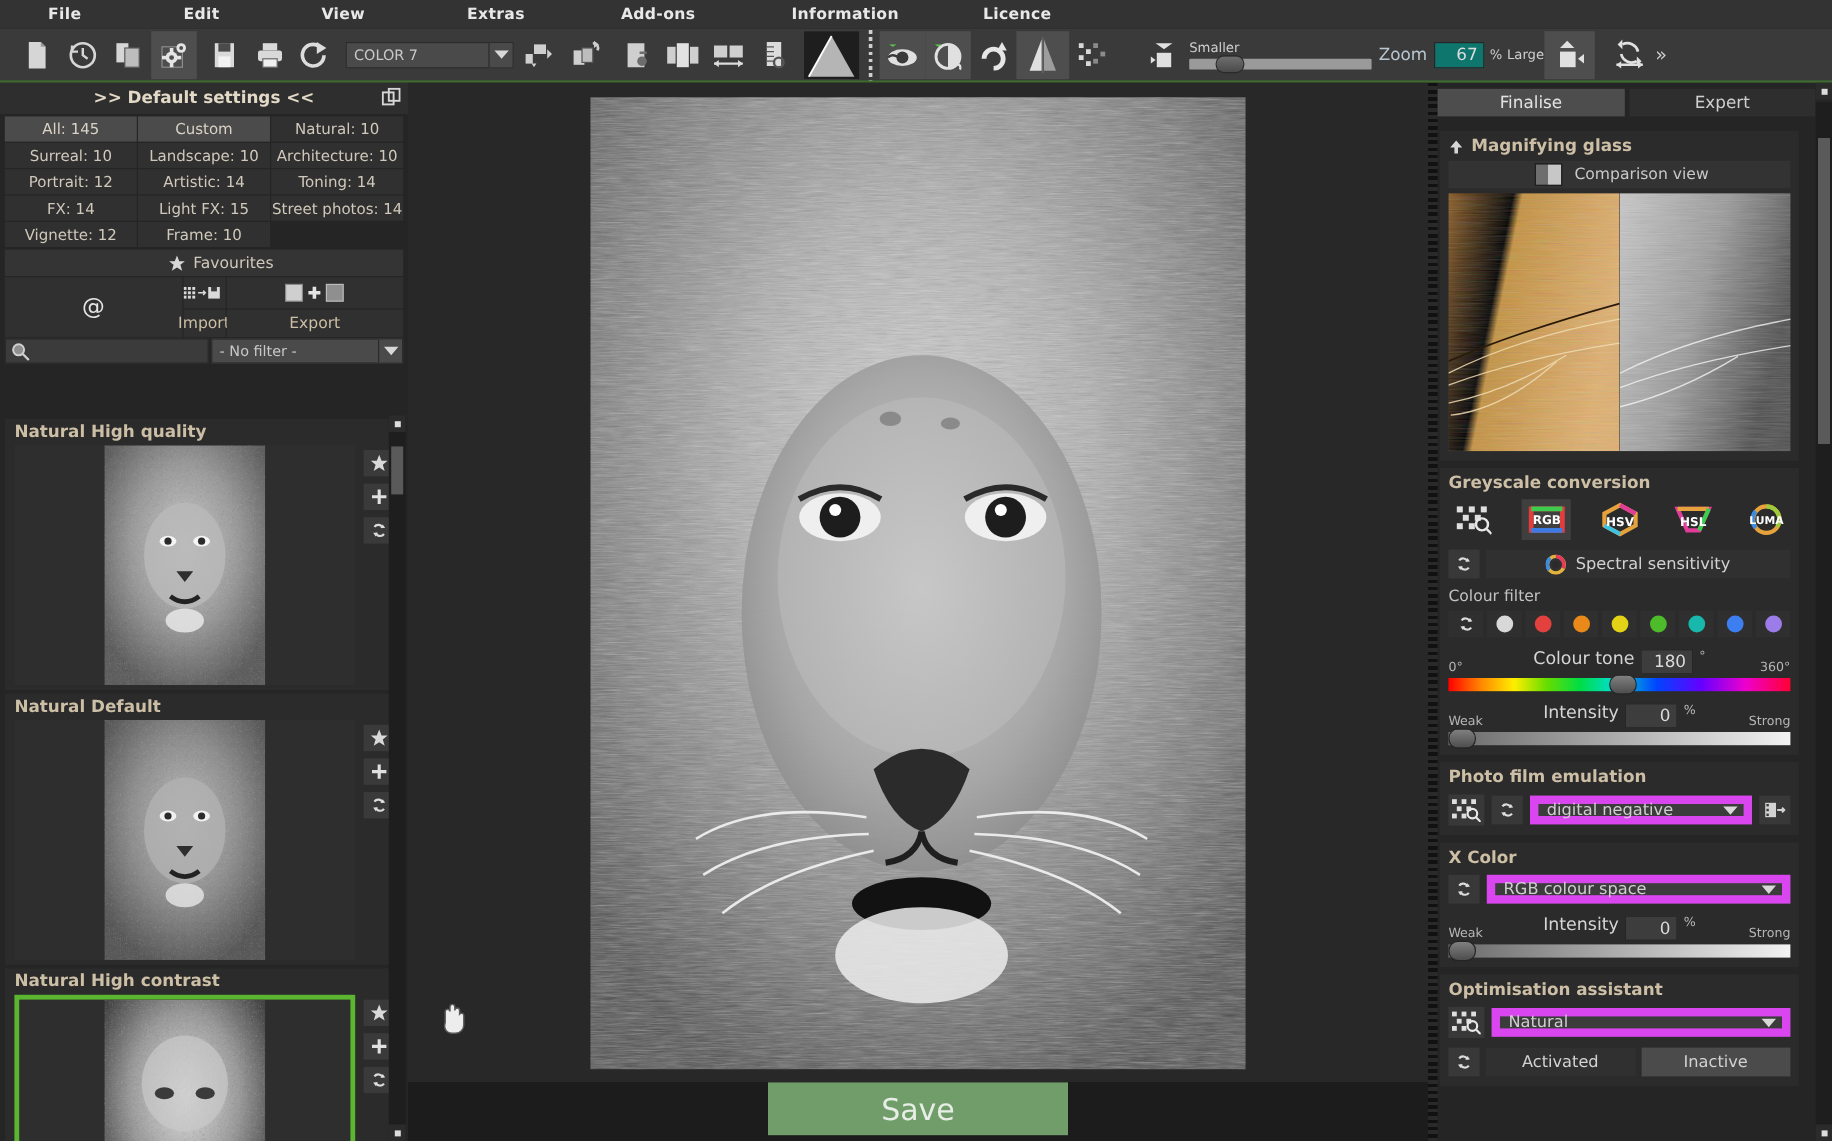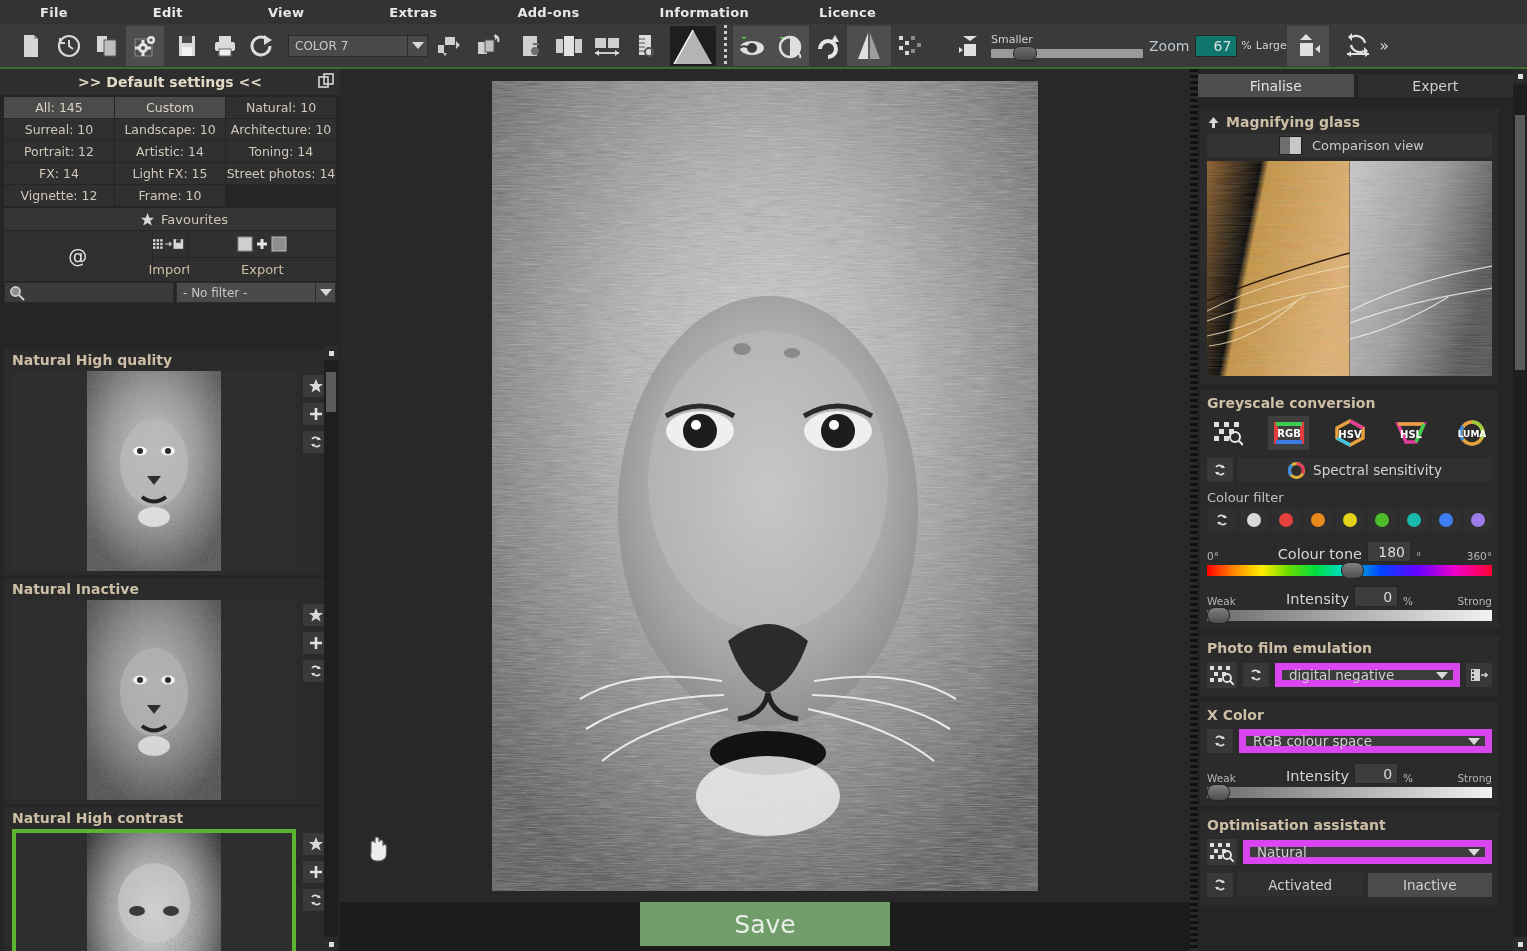--- a/index.html
+++ b/index.html
@@ -164,21 +164,21 @@
   .spectral-main{
     flex:1;height:24px;background:#303030;display:flex;align-items:center;justify-content:center;gap:8px;
     color:#d2d2d2;font-size:13.5px;
   }
   .sub-lbl{ color:#c2c2c2; font-size:13px; margin-top:8px;}
   .swatch-row{ display:flex; gap:3px; margin-top:4px;}
   .sw-cell{ width:30px;height:22px;background:#2f2f2f;display:flex;align-items:center;justify-content:center;}
   .dot{ width:14px;height:14px;border-radius:50%;}
   .val-line{ display:flex; align-items:flex-end; margin-top:9px; position:relative; height:22px;}
   .ends{ font-size:10.5px; color:#b6b6b6;}
-  .mid-lbl{ position:absolute; left:0; right:0; display:flex; align-items:flex-end; justify-content:center; gap:5px;}
+  .mid-lbl{ position:absolute; left:0; right:0; display:flex; align-items:flex-start; justify-content:center; gap:5px;}
   .mid-lbl .t{ font-size:14.5px; color:#d5d5d5;}
   .numbox{
     width:44px;height:21px;background:#3d3d3d;border:1px solid #262626;color:#dcdcdc;
     display:flex;align-items:center;justify-content:flex-end;padding-right:5px;font-size:14px;
   }
   .hue-bar{
     height:11px; margin-top:3px; position:relative;
     background:linear-gradient(to right,#ff0000,#ff8800,#ffee00,#66dd00,#00dd44,#00ddcc 48%,#0044ff,#6600ff,#ee00cc,#ff0033);
   }
   .lin-bar{ height:11px; margin-top:3px; background:linear-gradient(to right,#6a6a6a,#f2f2f2); position:relative;}
@@ -556,21 +556,21 @@
                 <path d="M12 11a4 4 0 0 1-7-1" stroke="#dcdcdc" stroke-width="1.8" fill="none"></path>
                 <path d="M11 3l2 3h-4z" fill="#dcdcdc"></path>
                 <path d="M5 13l-2-3h4z" fill="#dcdcdc"></path>
               </svg>
           </div>
         </div>
       </div>
     </div>
 
     <div class="preset-block">
-      <div class="preset-name">Natural Inactive</div>
+      <div class="preset-name">Natural Default</div>
       <div class="thumb-area">
         <div class="thumb-wrap">
           <div class="thumb-img">
             <svg width="134" height="200" viewBox="0 0 134 200" preserveAspectRatio="none">
               <defs>
                   <radialGradient id="m2" cx="50%" cy="42%" r="62%">
                     <stop offset="0%" stop-color="#c0c0c0"></stop>
                     <stop offset="55%" stop-color="#8e8e8e"></stop>
                     <stop offset="100%" stop-color="#565656"></stop>
                   </radialGradient>

